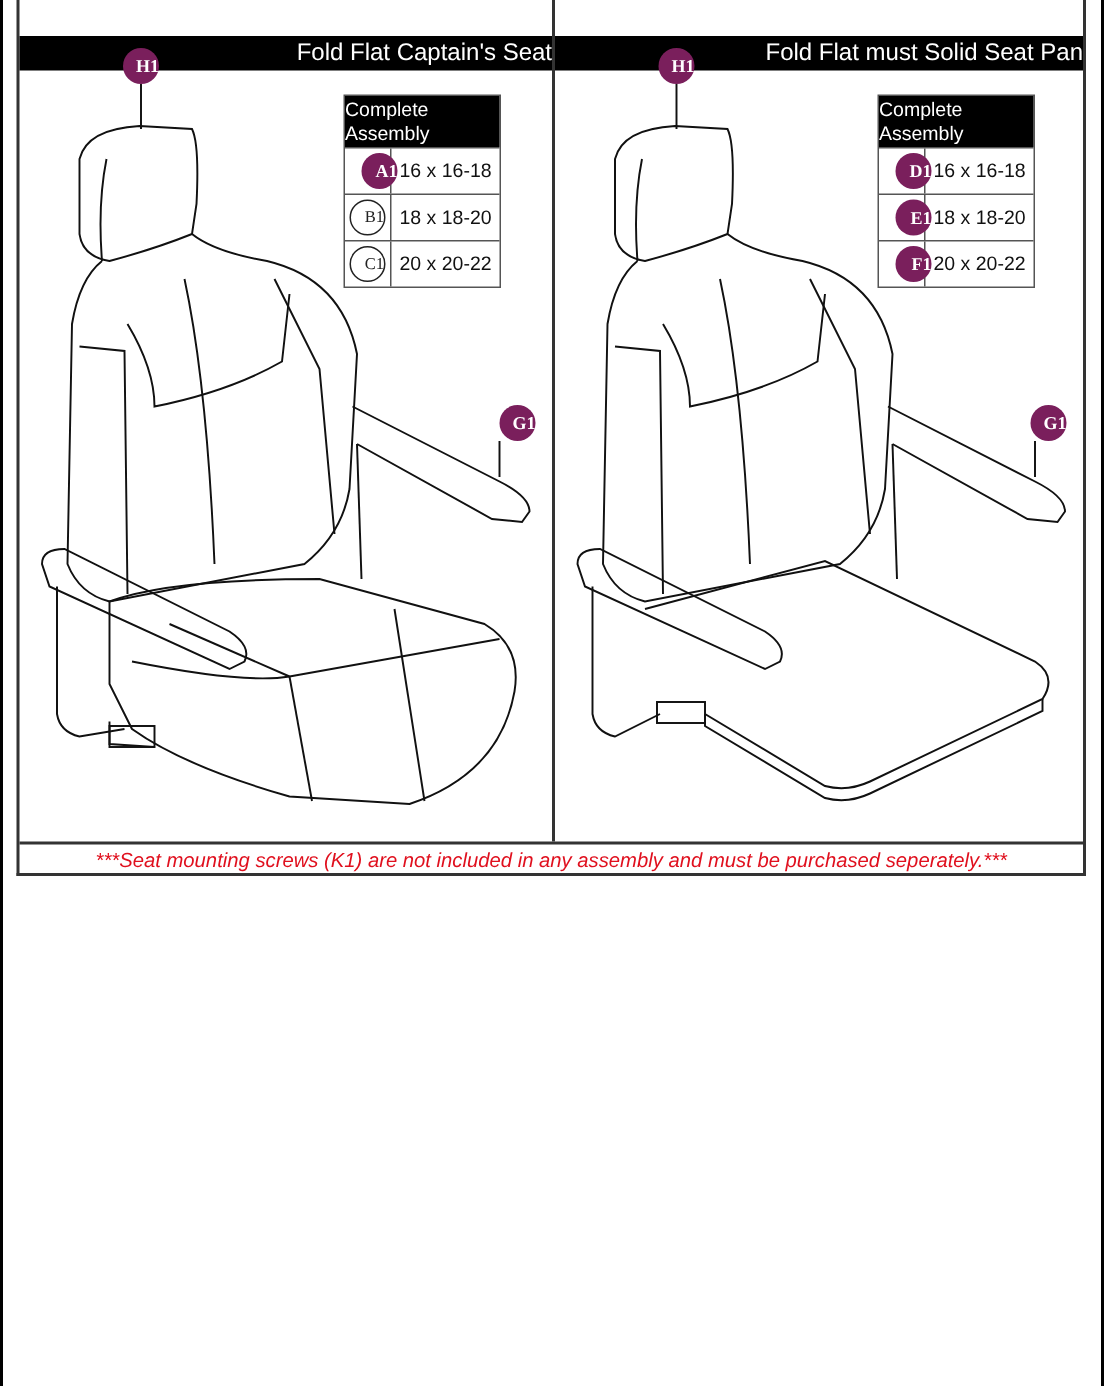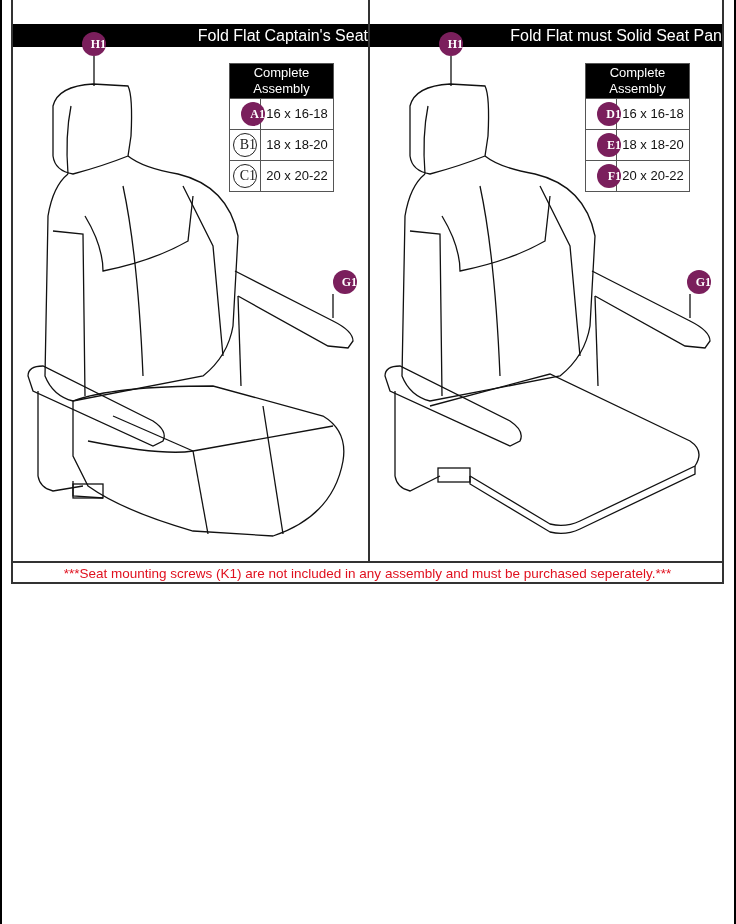--- a/index.html
+++ b/index.html
@@ -8,27 +8,27 @@
   .frame-l { position:absolute; left:0; top:0; width:2px; height:924px; background:#000; }
   .frame-r { position:absolute; right:0; top:0; width:2px; height:924px; background:#000; }
   .sheet { position:absolute; left:11px; top:0; width:713px; height:584px;
            border:2px solid #333; border-top:none; box-sizing:border-box; }
   .hdr { position:absolute; top:0; height:23px; background:#000; color:#fff;
          font-size:16px; line-height:23px; text-align:right;margin-top:24px; }
   .hdr.left { left:0; width:355px; }
   .hdr.right { left:357px; width:352px; }
   .divider { position:absolute; left:355px; top:0; width:2px; height:561px; background:#333; }
   .footer { position:absolute; left:0; top:561px; width:709px; height:21px; border-top:2px solid #333;
-            color:#e0101e; font-size:13.5px; line-height:21px; text-align:center; box-sizing:border-box; }
+            color:#e0101e; font-size:13.5px; line-height:21px; text-align:center; box-sizing:border-box;font-style:italic; }
   .badge { position:absolute; width:24px; height:24px; border-radius:50%; background:#7a1f5c; color:#fff;
            font-weight:bold; font-size:12px; line-height:24px; text-align:right; font-family:Liberation Serif, serif; }
-  .badge.outline { background:#fff; color:#222; border:1px solid #222; font-weight:normal; font-size:14px;
+  .badge.outline { background:#fff; color:#222; border:1px solid #222; font-weight:normal; font-size:11px;
                    width:22px; height:22px; line-height:22px; }
   .ctable { position:absolute; width:103px; border:1px solid #555; border-collapse:collapse; }
-  .ctable .th { background:#000; color:#fff; font-size:13px; line-height:16px; text-align:center; padding:1px 0; }
+  .ctable .th { background:#000; color:#fff; font-size:13px; line-height:16px; padding:1px 0; }
   .ctable .row { display:flex; height:30px; border-top:1px solid #555; }
   .ctable .cell-badge { width:30px; border-right:1px solid #555; position:relative; }
   .ctable .cell-badge .badge { left:11px; top:3px; }
   .ctable .cell-badge .badge.outline { left:3px; top:3px; }
   .ctable .cell-size { flex:1; font-size:13px; line-height:30px; text-align:center; color:#111; }
   svg.seat { position:absolute; }
 </style>
 </head>
 <body>
 

